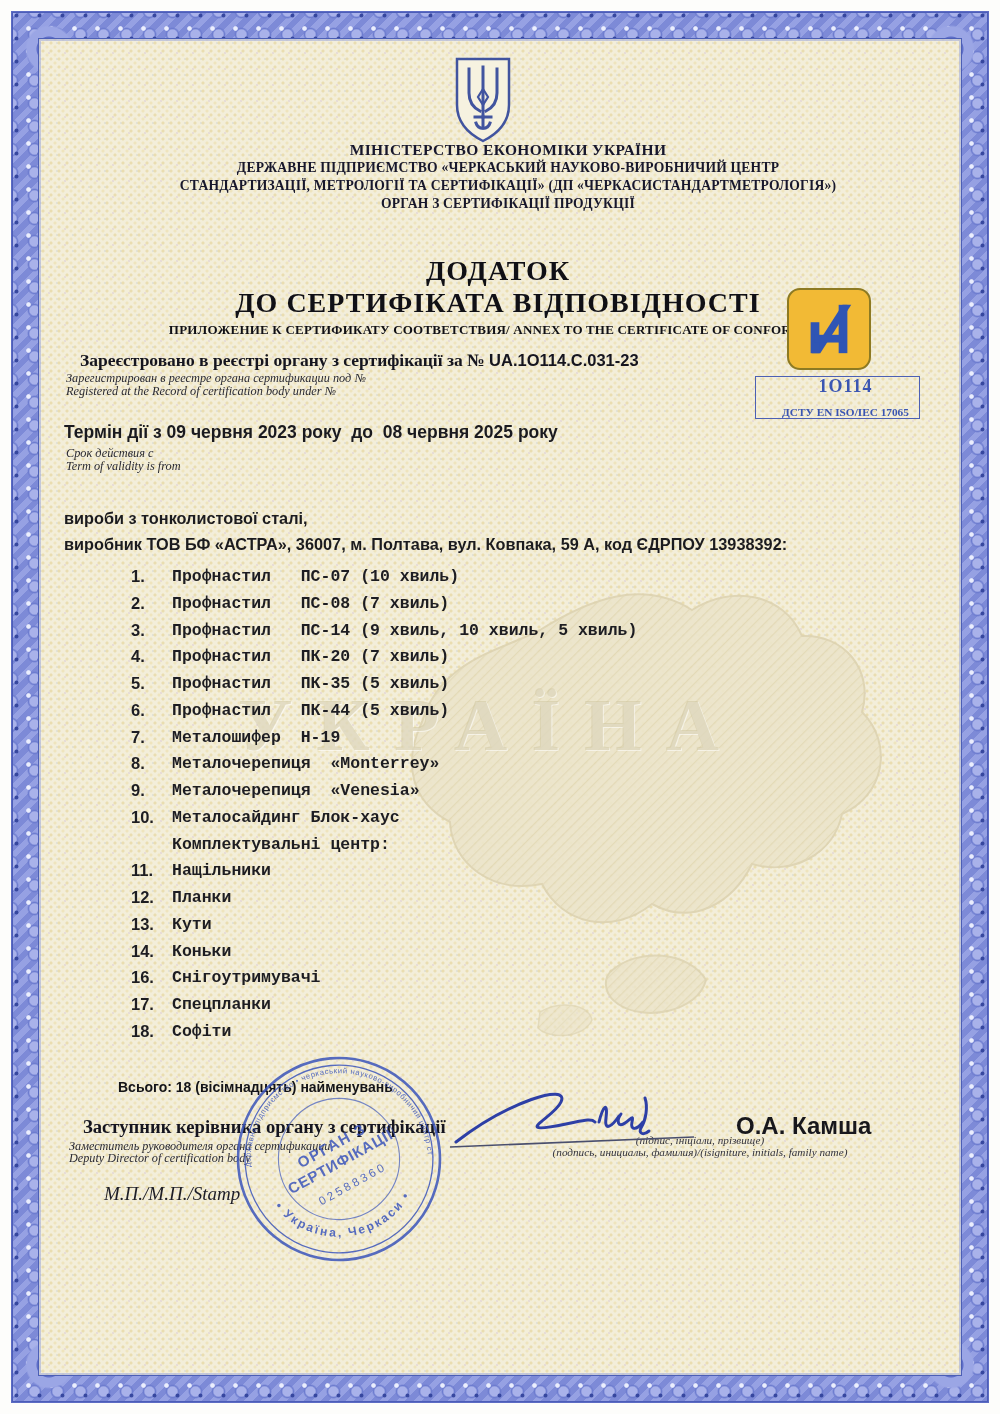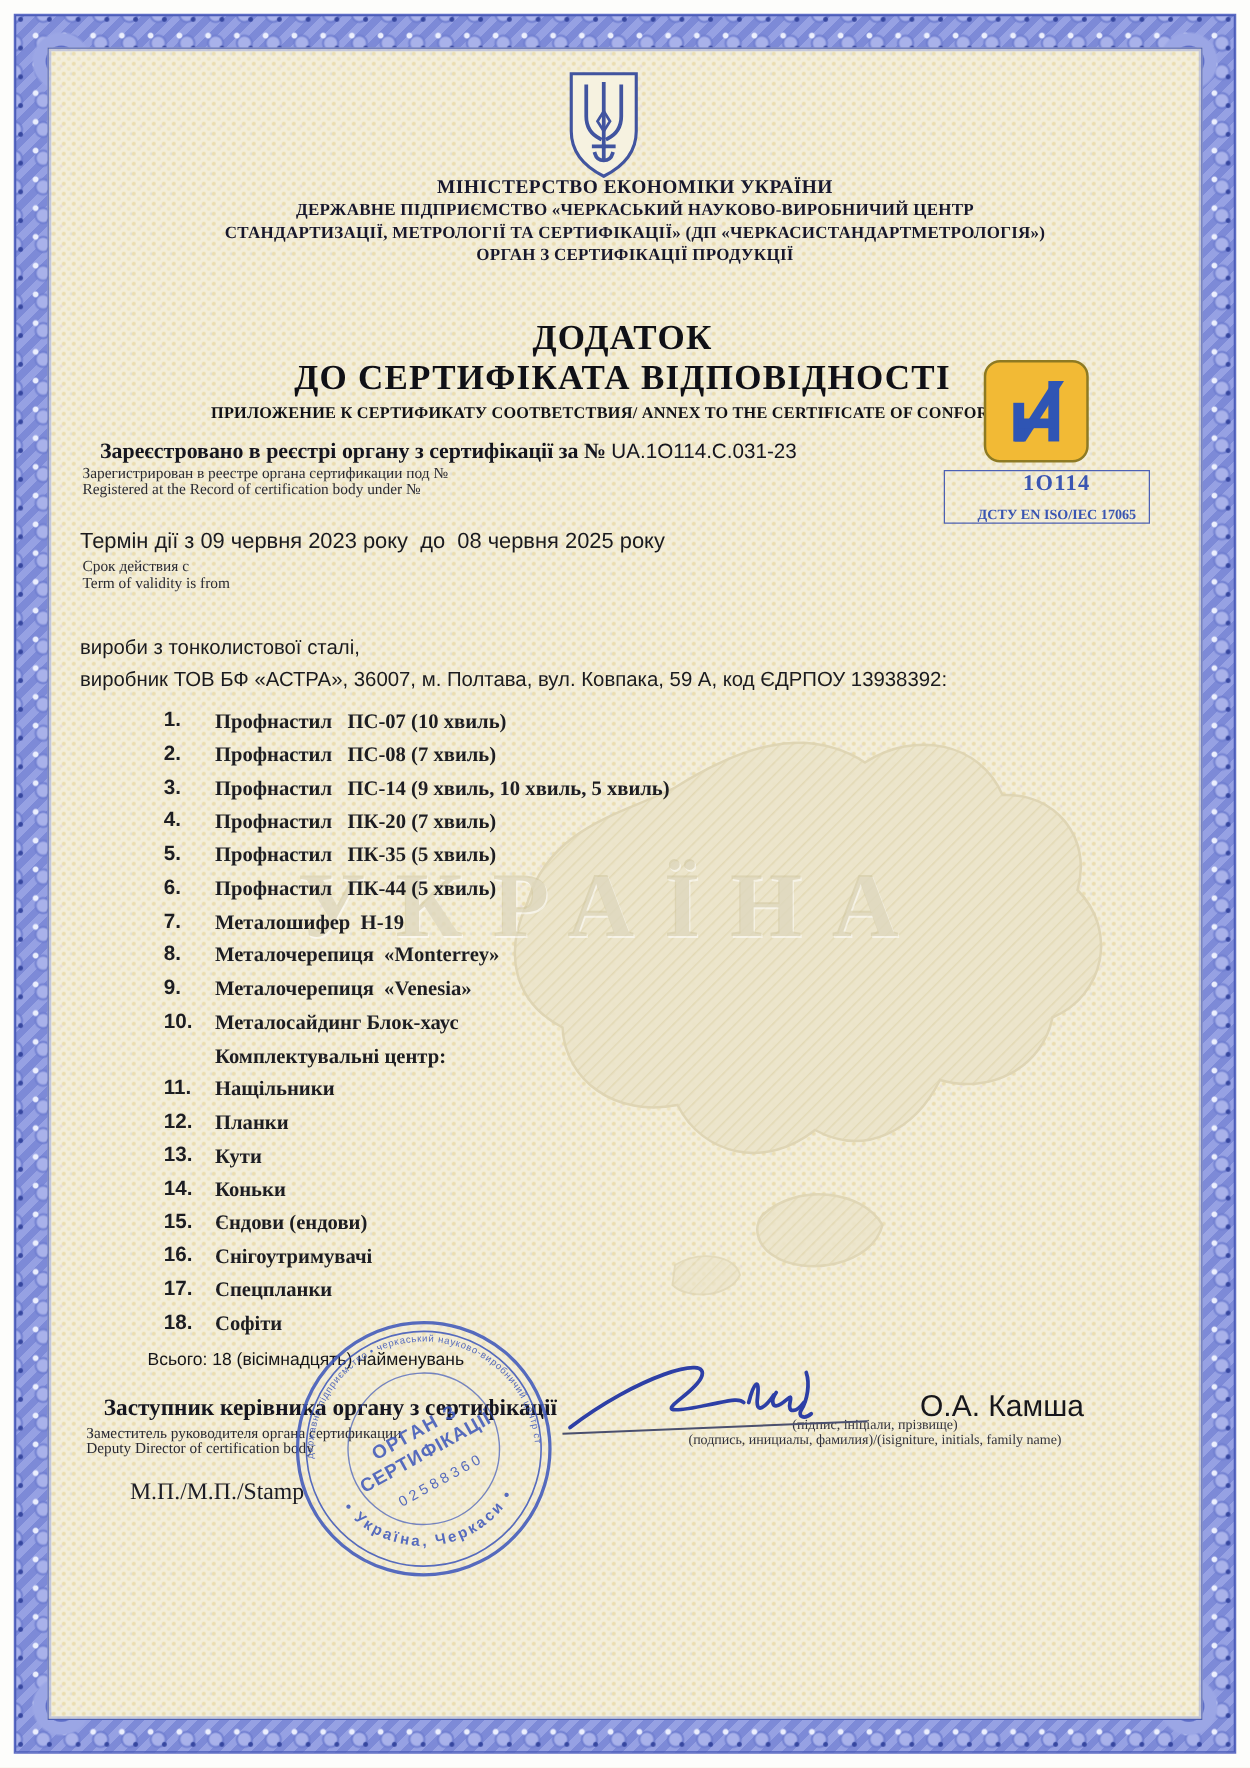--- a/index.html
+++ b/index.html
@@ -30,22 +30,22 @@
       radial-gradient(circle, #efe4bd 1.2px, rgba(239,228,189,0) 1.9px),
       radial-gradient(circle, rgba(188,152,205,.20) .9px, rgba(188,152,205,0) 1.5px),
       radial-gradient(circle, rgba(130,160,215,.16) .9px, rgba(130,160,215,0) 1.5px);
     background-size:8px 8px,8px 8px,16px 16px,16px 16px;
     background-position:0 0,4px 4px,2px 6px,10px 12px;
     border:1.6px solid #4c5fb6;box-shadow:inset 0 0 0 2px rgba(140,152,220,.45);}
 
   .abs{position:absolute;}
   .z1{z-index:1;} .z3{z-index:3;} .z4{z-index:4;}
   .serB{font-family:"Liberation Serif", serif;font-weight:bold;padding-left:16px;}
-  .ser{font-family:"Liberation Serif", serif;}
-  .sanB{font-family:"Liberation Sans", sans-serif;font-weight:normal;}
+  .ser{font-family:"Liberation Serif", serif;font-style:italic;}
+  .sanB{font-family:"Liberation Sans", sans-serif;font-weight:bold;}
   .pre{white-space:pre;}
   .ctr{text-align:center;}
 
   .hdr{left:0;right:0;top:141px;color:#17172c;line-height:18px;}
   .hdr .l1{font-size:15.5px;letter-spacing:.4px;}
   .hdr .l2{font-size:13.6px;letter-spacing:.2px;}
   .titleblock{left:75px;width:830px;top:255px;color:#101016;}
   .titleblock .t1{font-size:28px;letter-spacing:1px;line-height:32px;}
   .titleblock .t2{font-size:13px;letter-spacing:.2px;margin-top:3px;}
 
@@ -58,21 +58,21 @@
   .regmain .num{font-family:"Liberation Sans", sans-serif;font-size:16.5px;}
   .regsub{left:66px;top:372px;font-size:12.3px;color:#2a2a33;line-height:12.5px;}
   .valmain{left:64px;top:422px;font-size:17.5px;color:#1a1a1f;}
   .valsub{left:66px;top:447px;font-size:12.3px;color:#2a2a33;line-height:12.5px;}
 
   .prod{left:64px;top:505px;font-size:16.3px;color:#1b1b1f;line-height:26px;}
 
   .list{left:131px;top:567px;width:700px;}
   .list .row{display:flex;height:26.75px;align-items:flex-start;}
   .list .num{width:41px;font-family:"Liberation Sans", sans-serif;font-weight:bold;font-size:16.5px;color:#1d1d22;}
-  .list .txt{font-family:Liberation Serif, serif;font-weight:bold;font-size:16.5px;color:#1d1d22;white-space:pre;}
+  .list .txt{font-family:Liberation Mono, monospace;font-weight:bold;font-size:16.5px;color:#1d1d22;white-space:pre;}
 
   .total{left:118px;top:1079px;font-size:14px;color:#141418;}
   .sigtitle{left:67px;top:1116px;font-size:18.6px;color:#15151f;}
   .sigsub{left:69px;top:1140px;font-size:12.2px;color:#2a2a33;line-height:12.4px;}
   .mp{left:104px;top:1183px;font-size:19px;color:#1d1d26;}
   .signame{left:736px;top:1112px;font-size:24px;color:#17171c;}
   .sigcap{left:505px;top:1135px;width:390px;text-align:center;font-size:11.2px;color:#33333d;line-height:11.8px;}
 
   .wmtext{left:238px;top:683px;font-size:74px;font-weight:bold;letter-spacing:24px;color:rgba(205,195,158,.52);text-shadow:1px 1px 0 rgba(255,255,255,.55);font-family:"Liberation Serif", serif;}
   .stamp{left:233px;top:1053px;width:212px;height:212px;transform:rotate(-5deg);opacity:.85;}
@@ -237,24 +237,20 @@
       <div class="row">
         <span class="num">13.</span>
         <span class="txt">Кути</span>
       </div>
 
       <div class="row">
         <span class="num">14.</span>
         <span class="txt">Коньки</span>
       </div>
 
-      <div class="row">
-        <span class="num">15.</span>
-        <span class="txt">Єндови (ендови)</span>
-      </div>
 
       <div class="row">
         <span class="num">16.</span>
         <span class="txt">Снігоутримувачі</span>
       </div>
 
       <div class="row">
         <span class="num">17.</span>
         <span class="txt">Спецпланки</span>
       </div>

